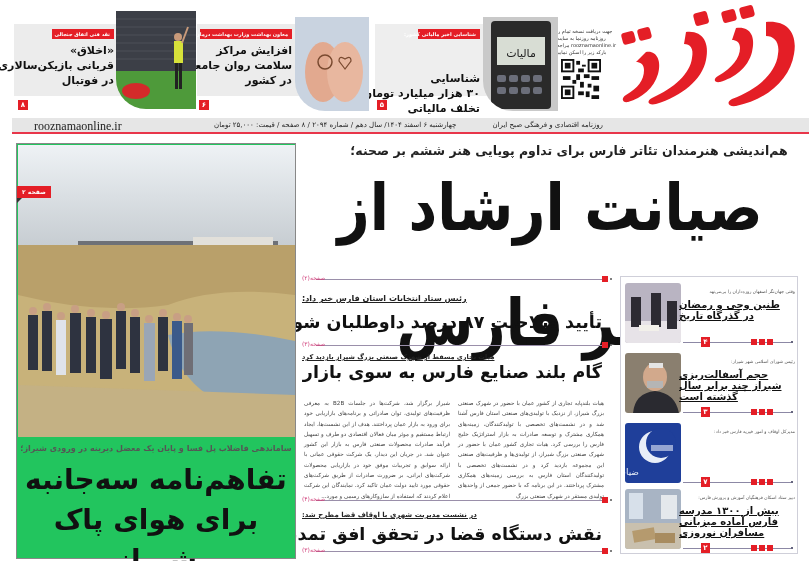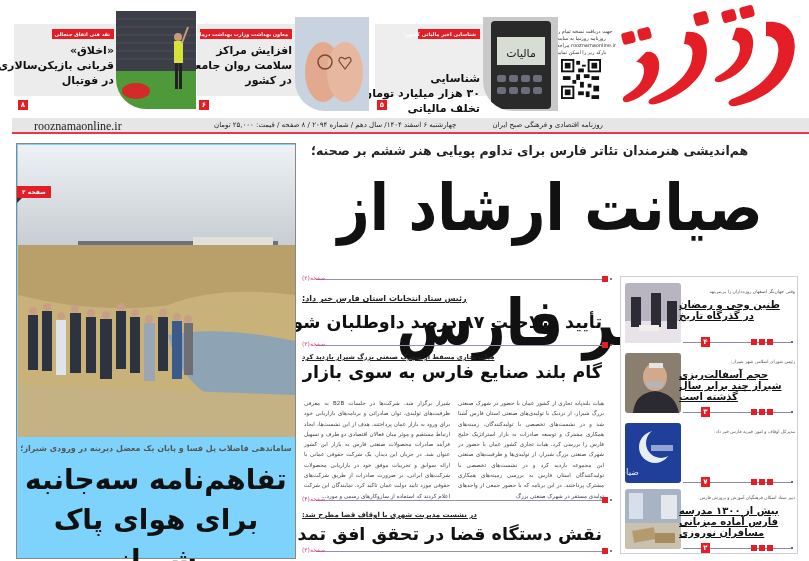--- a/index.html
+++ b/index.html
@@ -20,21 +20,21 @@
   .teaser .title { position: absolute; top: 34px; font-size: 11px; line-height: 15px; font-weight: bold; color: #111; text-align: right; white-space: nowrap; }
   .teaser .pagebadge { position: absolute; top: 91px; width: 10px; height: 10px; background: #e41e26; color: #fff; font-size: 7px; line-height: 10px; text-align: center; font-weight: bold; }
 
   
   .infobar { position: absolute; top: 118px; left: 12px; width: 797px; height: 16px; background: #e6e6e6; border-bottom: 2px solid #e8364a; }
   .infobar .site { position: absolute; left: 22px; top: 1px; font-family: "Liberation Serif", serif; font-size: 12px; color: #222; direction: ltr; }
   .infobar .issue { position: absolute; left: 202px; top: 3px; font-size: 7px; color: #222; white-space: nowrap; }
   .infobar .tagline { position: absolute; right: 206px; top: 3px; font-size: 7px; color: #222; white-space: nowrap; }
 
   
-  .supertitle { position: absolute; top: 143px; right: 18px; width: 480px; text-align: left; font-size: 12.5px; font-weight: bold; color: #222; }
+  .supertitle { position: absolute; top: 143px; right: 0; width: 480px; text-align: center; font-size: 12.5px; font-weight: bold; color: #222; }
   .headline { position: absolute; top: 166px; right: 14px; width: 490px; text-align: center; font-size: 56px; line-height: 100px; font-weight: 900; color: #111; letter-spacing: -1px; transform: scaleY(1.15); }
 
   
   .divider { position: absolute; left: 302px; width: 310px; height: 8px; }
   .divider .line { position: absolute; left: 14px; right: 10px; top: 3px; height: 1px; background: #9a8faa; }
   .divider .pg { position: absolute; left: 0; top: -2px; font-size: 6px; color: #d1437d; white-space: nowrap; }
   .divider .sq { position: absolute; right: 4px; top: 0; width: 6px; height: 6px; background: #e41e26; }
   .divider .dot { position: absolute; right: 0; top: 2px; width: 2px; height: 2px; background: #555; border-radius: 50%; }
 
   .story-kicker { position: absolute; left: 302px; width: 300px; text-align: left; font-size: 8px; color: #222; font-weight: bold; white-space: nowrap; text-decoration: underline; }
@@ -48,21 +48,21 @@
   .side-item .kick { position: absolute; right: 4px; top: 10px; width: 110px; font-size: 4.5px; color: #555; text-align: right; white-space: nowrap; overflow: hidden; }
   .side-item .title { position: absolute; right: 10px; top: 20px; width: 110px; font-size: 10px; line-height: 11px; font-weight: bold; color: #111; text-align: left; text-decoration: underline; }
   .side-item .footer { position: absolute; left: 62px; right: 8px; top: 60px; height: 6px; }
   .side-item .footer .ln { position: absolute; left: 0; right: 0; top: 3px; height: 1px; background: #8c88a5; }
   .side-item .footer .pn { position: absolute; left: 18px; top: -2px; width: 9px; height: 10px; background: #e41e26; color: #fff; font-size: 7px; line-height: 10px; text-align: center; font-weight: bold; }
   .side-item .footer .sqs { position: absolute; left: 68px; top: 0; width: 22px; height: 6px; display: flex; gap: 2px; }
   .side-item .footer .sqs span { width: 6px; height: 6px; background: #e41e26; display: block; }
   .side-item .footer .end { position: absolute; right: -2px; top: 2px; width: 2px; height: 2px; background: #335; border-radius: 50%; }
 
   
-  .photo-story { position: absolute; left: 16px; top: 143px; width: 280px; height: 416px; border: 1px solid #888; background: #7dd3fc; }
+  .photo-story { position: absolute; left: 16px; top: 143px; width: 280px; height: 416px; border: 1px solid #888; background: #22c55e; }
   .photo-story .photo { position: absolute; left: 1px; top: 1px; width: 277px; height: 292px; overflow: hidden; }
   .page-flag { position: absolute; left: 0; top: 42px; width: 34px; height: 12px; background: #e41e26; color: #fff; font-size: 6px; line-height: 12px; text-align: center; font-weight: bold; }
   .page-flag::after { content: ""; position: absolute; left: 0; top: 12px; border-top: 5px solid #333; border-right: 5px solid transparent; }
   .photo-story .kicker { position: absolute; top: 300px; left: 0; width: 278px; text-align: center; font-size: 8px; color: #555; font-weight: bold; }
   .photo-story .title { position: absolute; top: 316px; left: 0; width: 278px; text-align: center; font-size: 28px; line-height: 40px; font-weight: 900; color: #111; }
 </style>
 </head>
 <body>
 
 <div class="masthead">

